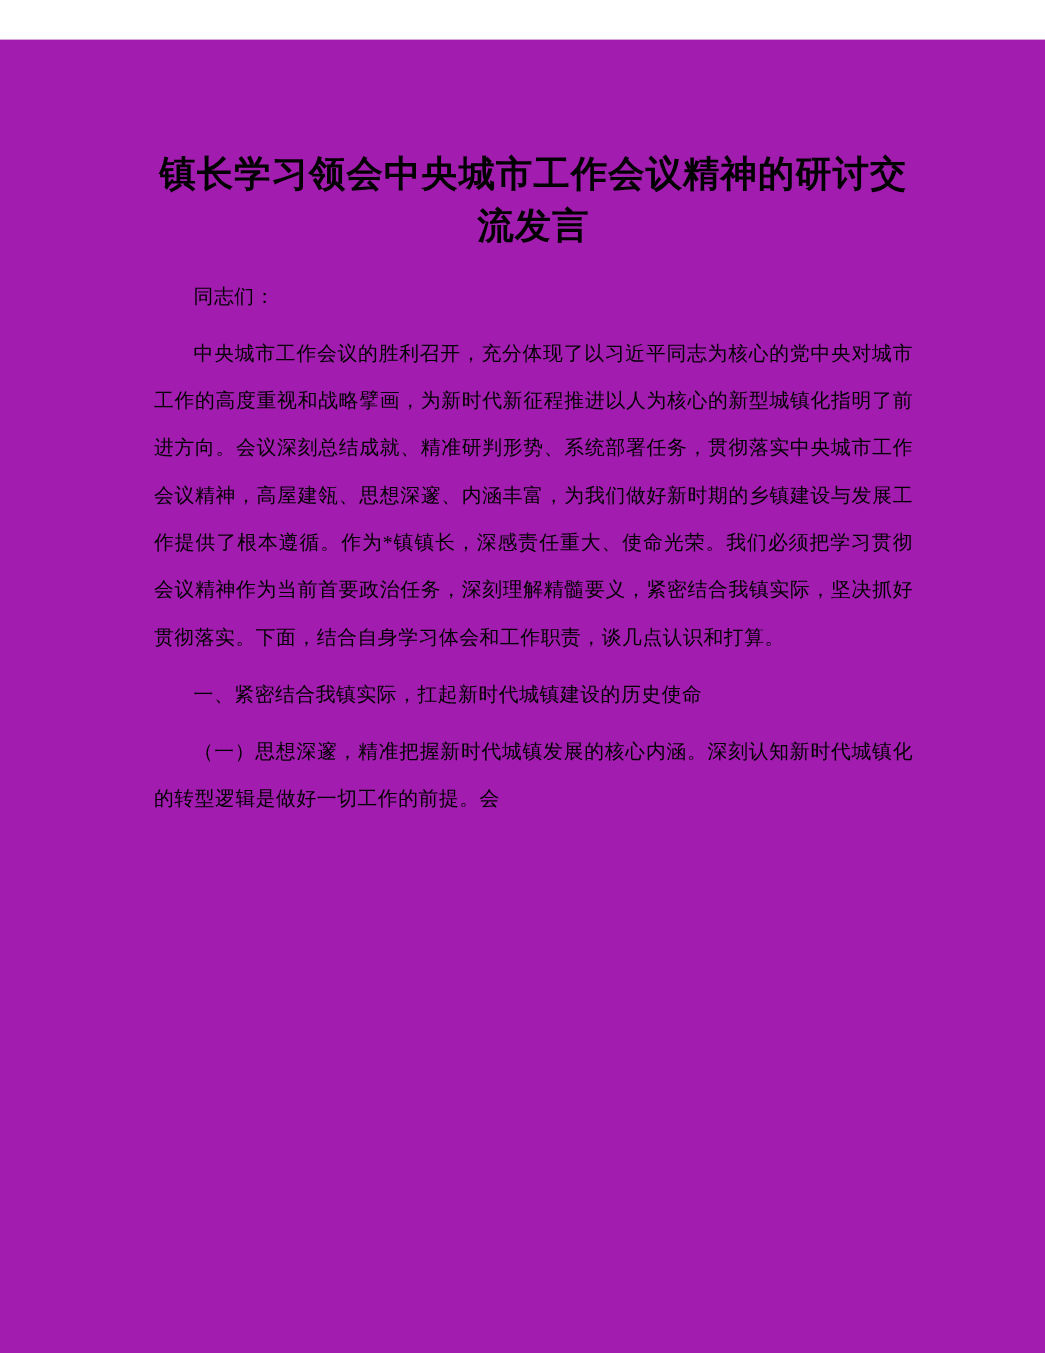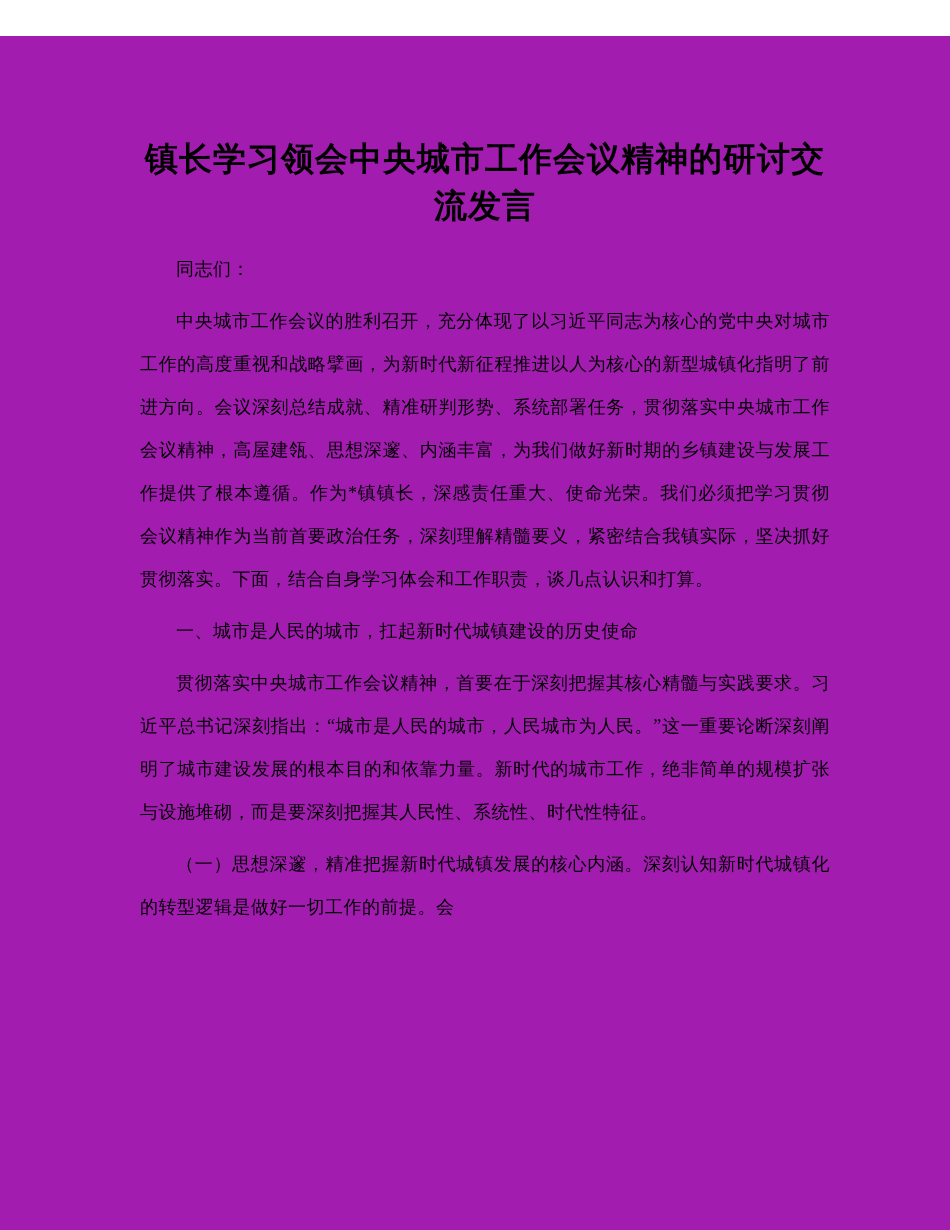--- a/index.html
+++ b/index.html
@@ -40,18 +40,17 @@
 </head>
 <body>
 
 <div class="page">
   <h1 class="doc-title">镇长学习领会中央城市工作会议精神的研讨交流发言</h1>
 
   <p class="para">同志们：</p>
 
   <p class="para">中央城市工作会议的胜利召开，充分体现了以习近平同志为核心的党中央对城市工作的高度重视和战略擘画，为新时代新征程推进以人为核心的新型城镇化指明了前进方向。会议深刻总结成就、精准研判形势、系统部署任务，贯彻落实中央城市工作会议精神，高屋建瓴、思想深邃、内涵丰富，为我们做好新时期的乡镇建设与发展工作提供了根本遵循。作为*镇镇长，深感责任重大、使命光荣。我们必须把学习贯彻会议精神作为当前首要政治任务，深刻理解精髓要义，紧密结合我镇实际，坚决抓好贯彻落实。下面，结合自身学习体会和工作职责，谈几点认识和打算。</p>
 
-  <p class="para">一、城市是人民的城市，扛起新时代城镇建设的历史使命</p>
+  <p class="para">一、紧密结合我镇实际，扛起新时代城镇建设的历史使命</p>
 
-  <p class="para">贯彻落实中央城市工作会议精神，首要在于深刻把握其核心精髓与实践要求。习近平总书记深刻指出：“城市是人民的城市，人民城市为人民。”这一重要论断深刻阐明了城市建设发展的根本目的和依靠力量。新时代的城市工作，绝非简单的规模扩张与设施堆砌，而是要深刻把握其人民性、系统性、时代性特征。</p>
 
   <p class="para">（一）思想深邃，精准把握新时代城镇发展的核心内涵。深刻认知新时代城镇化的转型逻辑是做好一切工作的前提。会</p>
 </div>
 
 </body></html>

